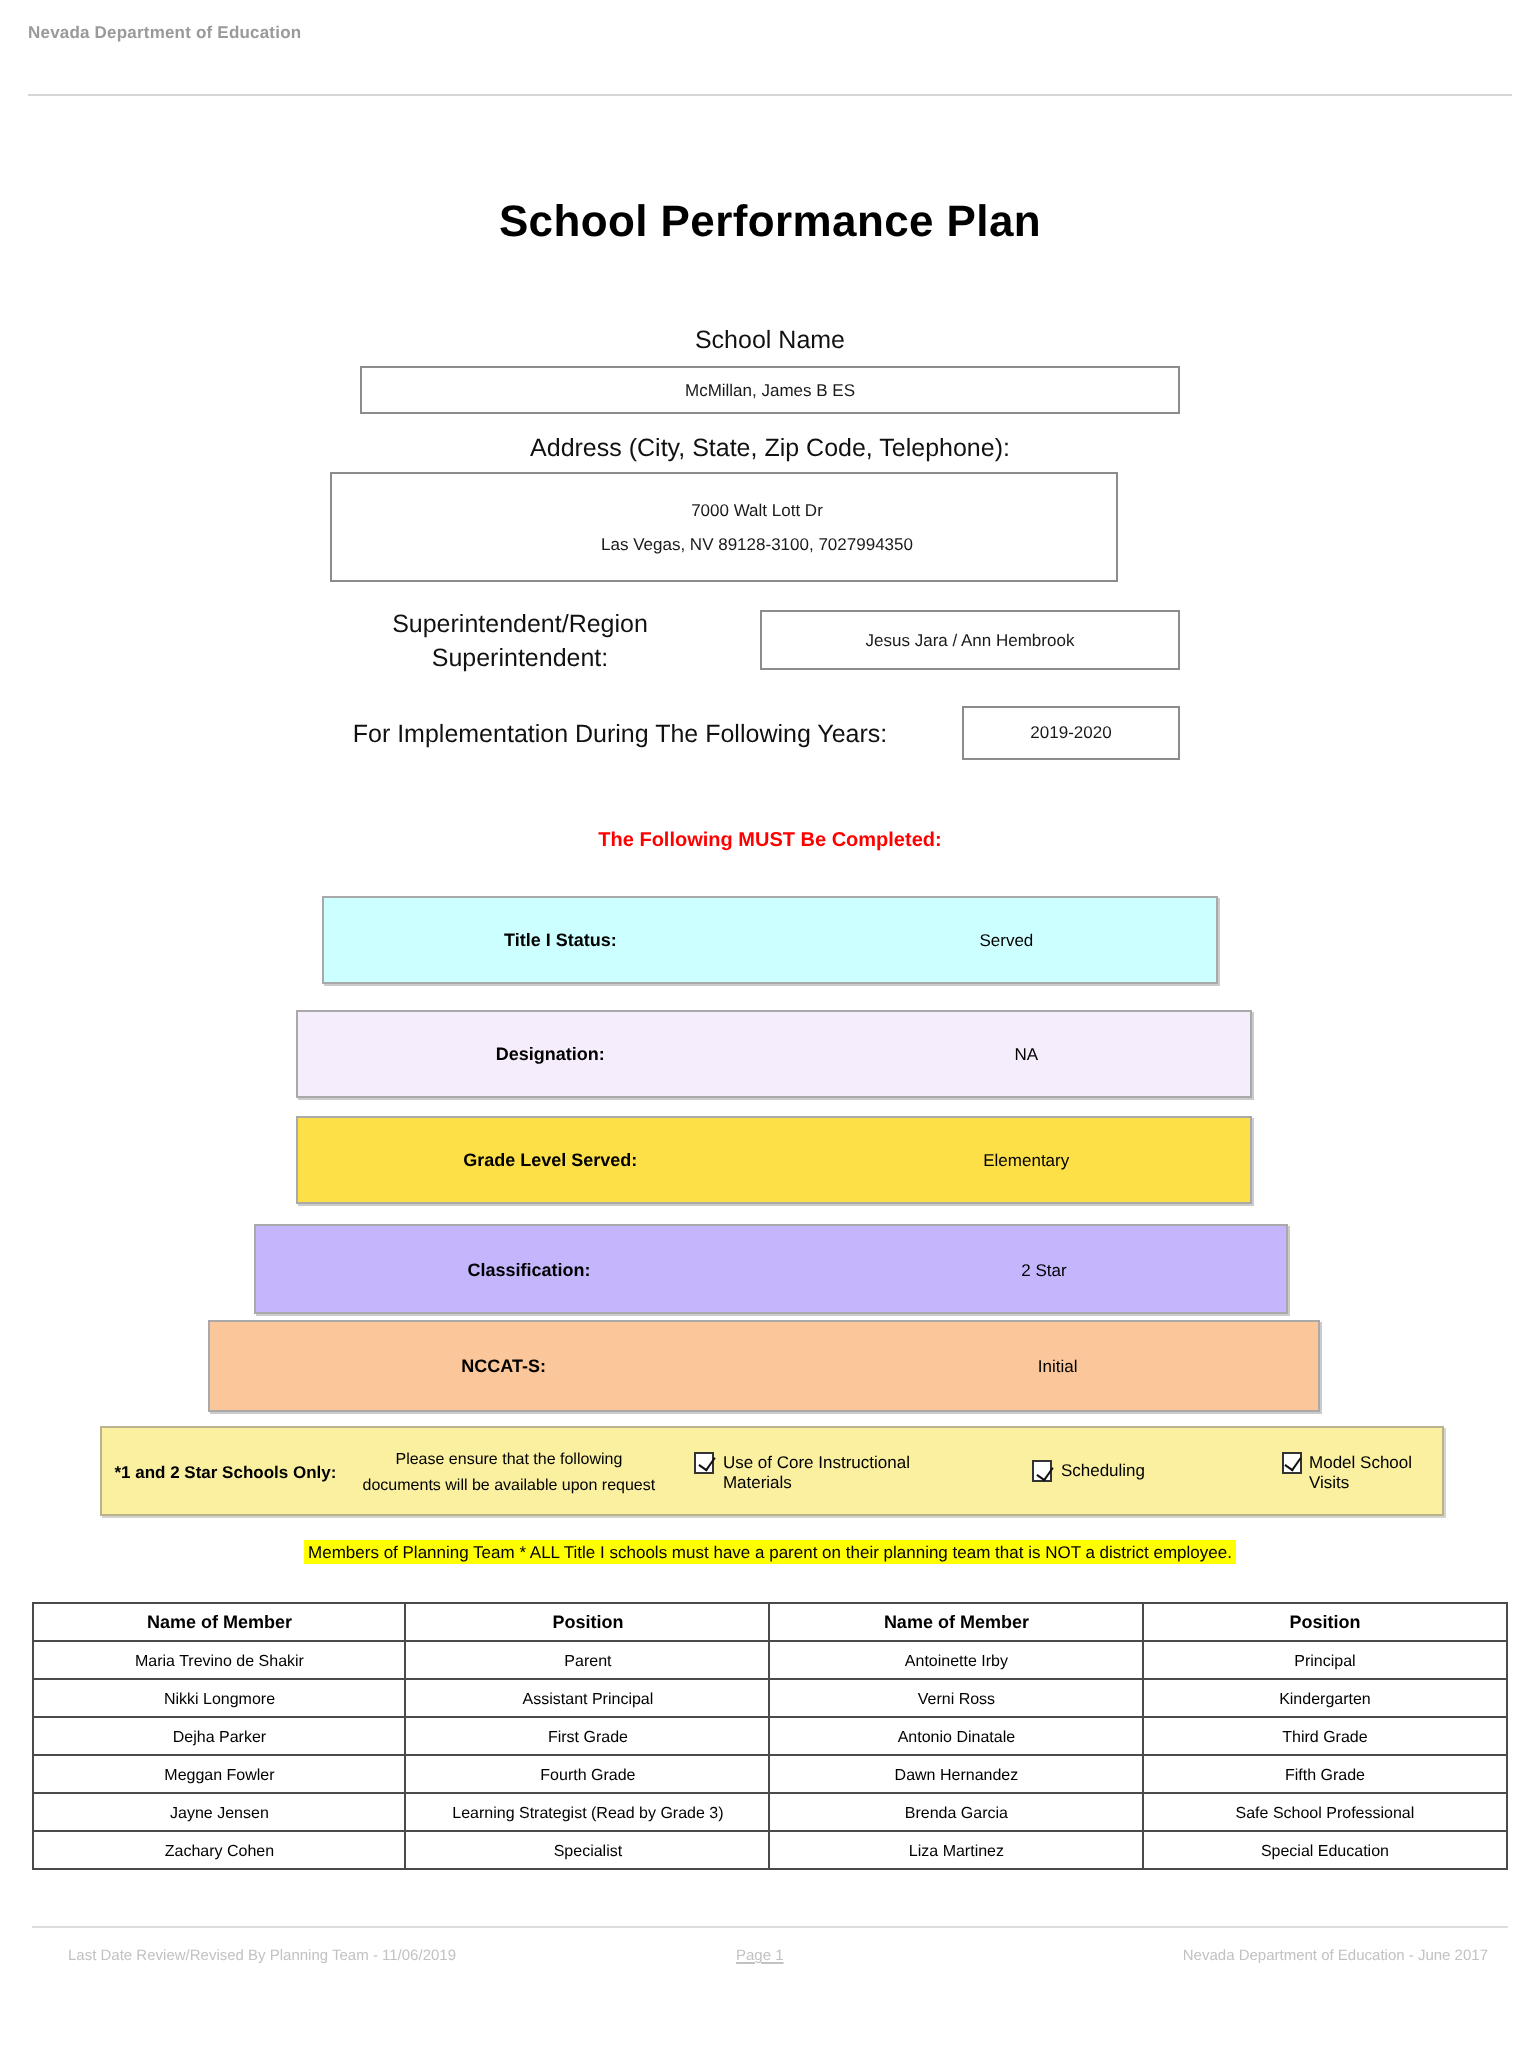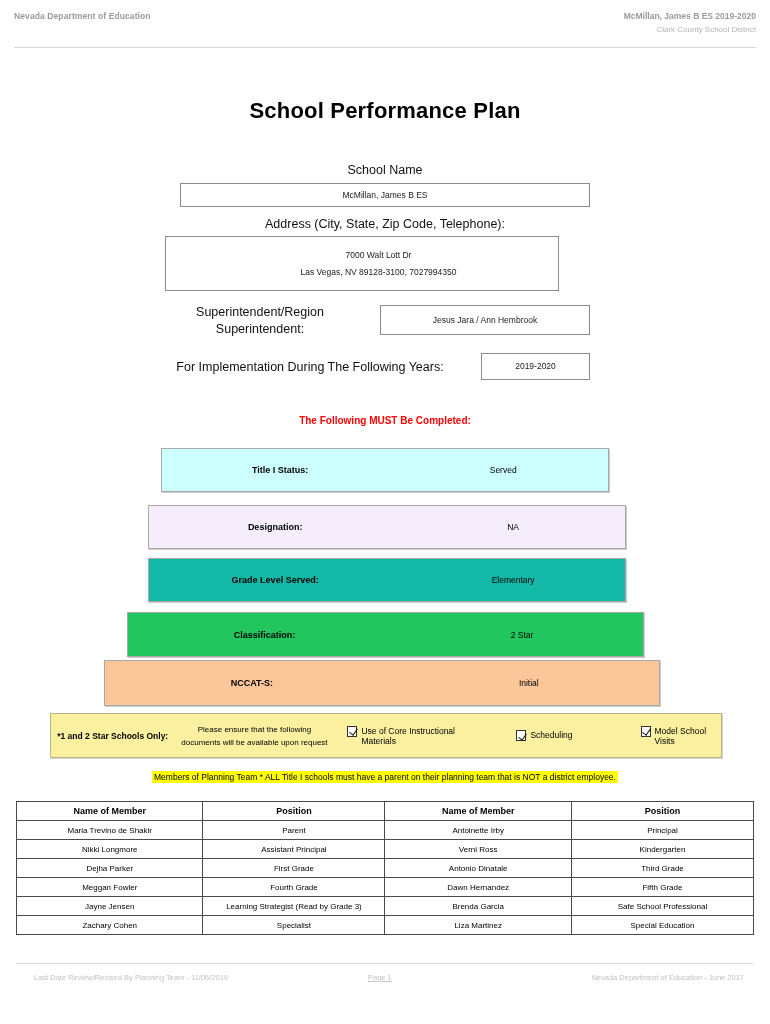--- a/index.html
+++ b/index.html
@@ -194,24 +194,20 @@
   }
   .page-footer .f-left  { position: absolute; left: 18px; top: 0; }
   .page-footer .f-mid   { position: absolute; left: 352px; top: 0; text-decoration: underline; }
   .page-footer .f-right { position: absolute; right: 10px; top: 0; }
 </style>
 </head>
 <body>
 
 <div class="page-header">
   <div class="hdr-left">Nevada Department of Education</div>
-  <div class="hdr-right">
-    <div class="r1">McMillan, James B ES  2019-2020</div>
-    <div class="r2">Clark County School District</div>
-  </div>
 </div>
 <div class="hdr-rule"></div>
 
 <div class="doc-title">School Performance Plan</div>
 
 <div class="field-label" id="lbl-school-name">School Name</div>
 <div class="field-box" id="box-school-name">
   <div class="line">McMillan, James B ES</div>
 </div>
 
@@ -237,25 +233,25 @@
 <div class="must-complete">The Following MUST Be Completed:</div>
 
 <div class="status-bar" id="bar-title1" style="background: rgb(204, 255, 255);">
   <div class="sb-label">Title I Status:</div>
   <div class="sb-value">Served</div>
 </div>
 <div class="status-bar" id="bar-design" style="background: rgb(245, 237, 251);">
   <div class="sb-label">Designation:</div>
   <div class="sb-value">NA</div>
 </div>
-<div class="status-bar" id="bar-grade" style="background: #14b8a6;">
+<div class="status-bar" id="bar-grade" style="background: #fde047;">
   <div class="sb-label">Grade Level Served:</div>
   <div class="sb-value">Elementary</div>
 </div>
-<div class="status-bar" id="bar-class" style="background: #22c55e;">
+<div class="status-bar" id="bar-class" style="background: #c4b5fd;">
   <div class="sb-label">Classification:</div>
   <div class="sb-value">2 Star</div>
 </div>
 <div class="status-bar" id="bar-nccat" style="background: rgb(251, 199, 154);">
   <div class="sb-label">NCCAT-S:</div>
   <div class="sb-value">Initial</div>
 </div>
 
 <div id="yellow-note">
   <div class="yn-title">*1 and 2 Star Schools Only:</div>

